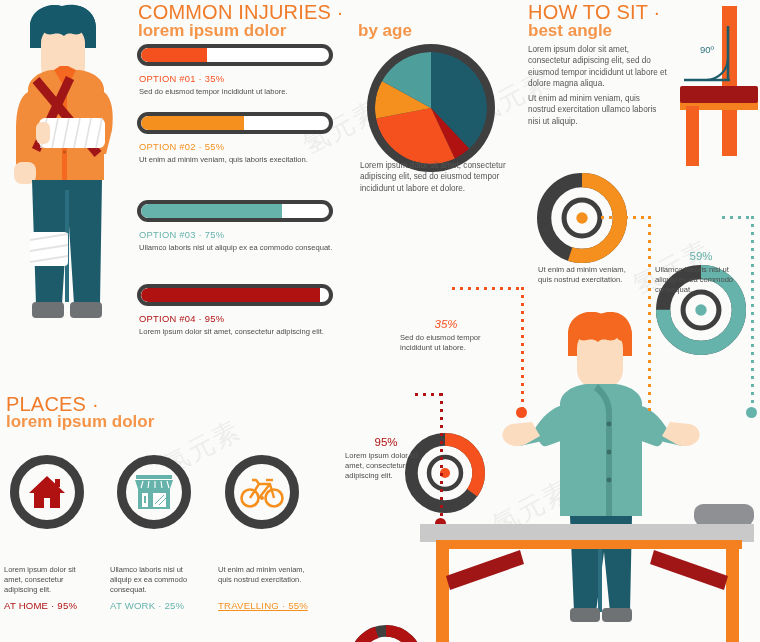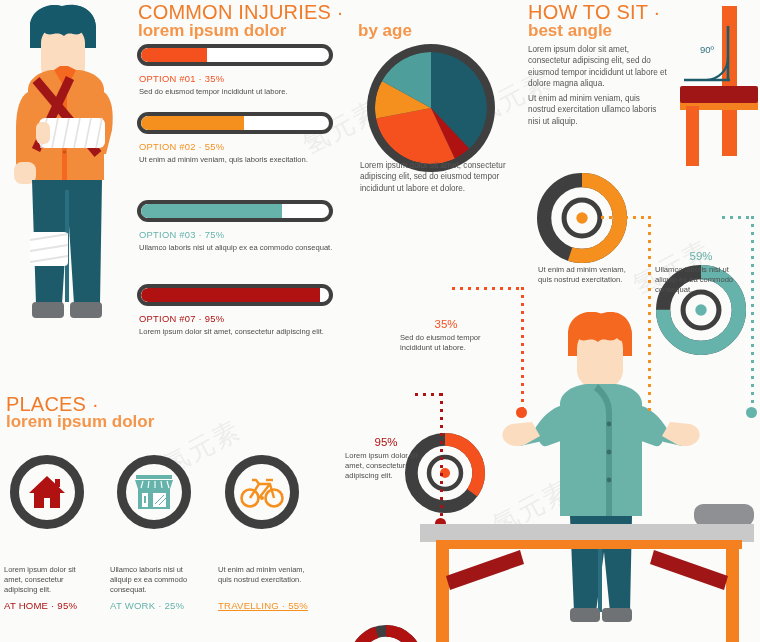--- a/index.html
+++ b/index.html
@@ -174,21 +174,21 @@
   <div class="abs opt-title" id="t3" style="left: 139px; top: 229px; color: rgb(102, 179, 171); text-align: right;">OPTION #03 · 75%</div>
   <div class="abs opt-desc" style="left:139px;top:243px;width:205px;">Ullamco laboris nisi ut aliquip ex ea commodo consequat.</div>
 
   <div class="abs" style="left:137px;top:284px;">
     <div class="bar-shell">
       <div class="bar-track">
         <div class="bar-fill" id="fill4" style="width: 95%; background: rgb(176, 18, 18);"></div>
       </div>
     </div>
   </div>
-  <div class="abs opt-title" id="t4" style="left: 139px; top: 313px; color: rgb(176, 18, 18);">OPTION #07 · 95%</div>
+  <div class="abs opt-title" id="t4" style="left: 139px; top: 313px; color: rgb(176, 18, 18);">OPTION #04 · 95%</div>
   <div class="abs opt-desc" style="left:139px;top:327px;width:210px;">Lorem ipsum dolor sit amet, consectetur adipiscing elit.</div>
 
   <div class="abs h-sub" style="left:358px;top:21px;">by age</div>
 
   <div class="abs pie-ring" style="left:367px;top:44px;">
     <div class="pie-inner">
       <svg width="112" height="112" viewBox="0 0 112 112">
         <g id="pie-g">
             <path d="M56,56 L56,0 A56,56 0 0 1 94.33463793200656,96.82224313559905 Z" fill="#1d5b6b"></path>
             <path d="M56,56 L94.33463793200656,96.82224313559905 A56,56 0 0 1 79.84364032764405,106.67031493809709 Z" fill="#b01212"></path>
@@ -243,21 +243,21 @@
   <div class="abs pct" id="p75" style="left: 646px; top: 250px; width: 110px; color: rgb(102, 179, 171);">59%</div>
   <div class="abs donut-cap" style="left:655px;top:265px;width:96px;">Ullamco laboris nisi ut aliquip ex ea commodo consequat.</div>
 
   <div class="abs donut" id="d35" style="left:404px;top:248px;width:82px;height:82px;"><svg width="82" height="82" viewBox="0 0 82 82">
         <circle cx="41" cy="41" r="33.645" fill="none" stroke="#3f3f3f" stroke-width="12.709999999999999"></circle>
         <circle cx="41" cy="41" r="33.645" fill="none" stroke="#f4511e" stroke-width="12.709999999999999" stroke-dasharray="73.98921938102002 211.3977696600572" transform="rotate(-90 41 41)"></circle>
         <circle cx="41" cy="41" r="23.599999999999998" fill="#fbfbfa"></circle>
         <circle cx="41" cy="41" r="15.99" fill="none" stroke="#3f3f3f" stroke-width="4.51"></circle>
         <circle cx="41" cy="41" r="5.084" fill="#f4511e"></circle>
       </svg></div>
-  <div class="abs pct" id="p35" style="left: 398px; top: 318px; width: 96px; color: rgb(244, 81, 30);">35%</div>
+  <div class="abs pct" id="p35" style="left: 398px; top: 318px; width: 96px; color: rgb(244, 81, 30); font-style: italic;">35%</div>
   <div class="abs donut-cap" style="left:400px;top:333px;width:94px;">Sed do eiusmod tempor incididunt ut labore.</div>
 
   <div class="abs donut" id="d95" style="left:348px;top:358px;width:76px;height:76px;"><svg width="76" height="76" viewBox="0 0 76 76">
         <circle cx="38" cy="38" r="31.11" fill="none" stroke="#3f3f3f" stroke-width="11.78"></circle>
         <circle cx="38" cy="38" r="31.11" fill="none" stroke="#b01212" stroke-width="11.78" stroke-dasharray="185.6964001610391 195.46989490635693" transform="rotate(-90 38 38)"></circle>
         <circle cx="38" cy="38" r="21.799999999999997" fill="#fbfbfa"></circle>
         <circle cx="38" cy="38" r="14.82" fill="none" stroke="#3f3f3f" stroke-width="4.18"></circle>
         <circle cx="38" cy="38" r="4.712" fill="#b01212"></circle>
       </svg></div>
   <div class="abs pct" id="p95" style="left: 340px; top: 436px; width: 92px; color: rgb(176, 18, 18);">95%</div>

